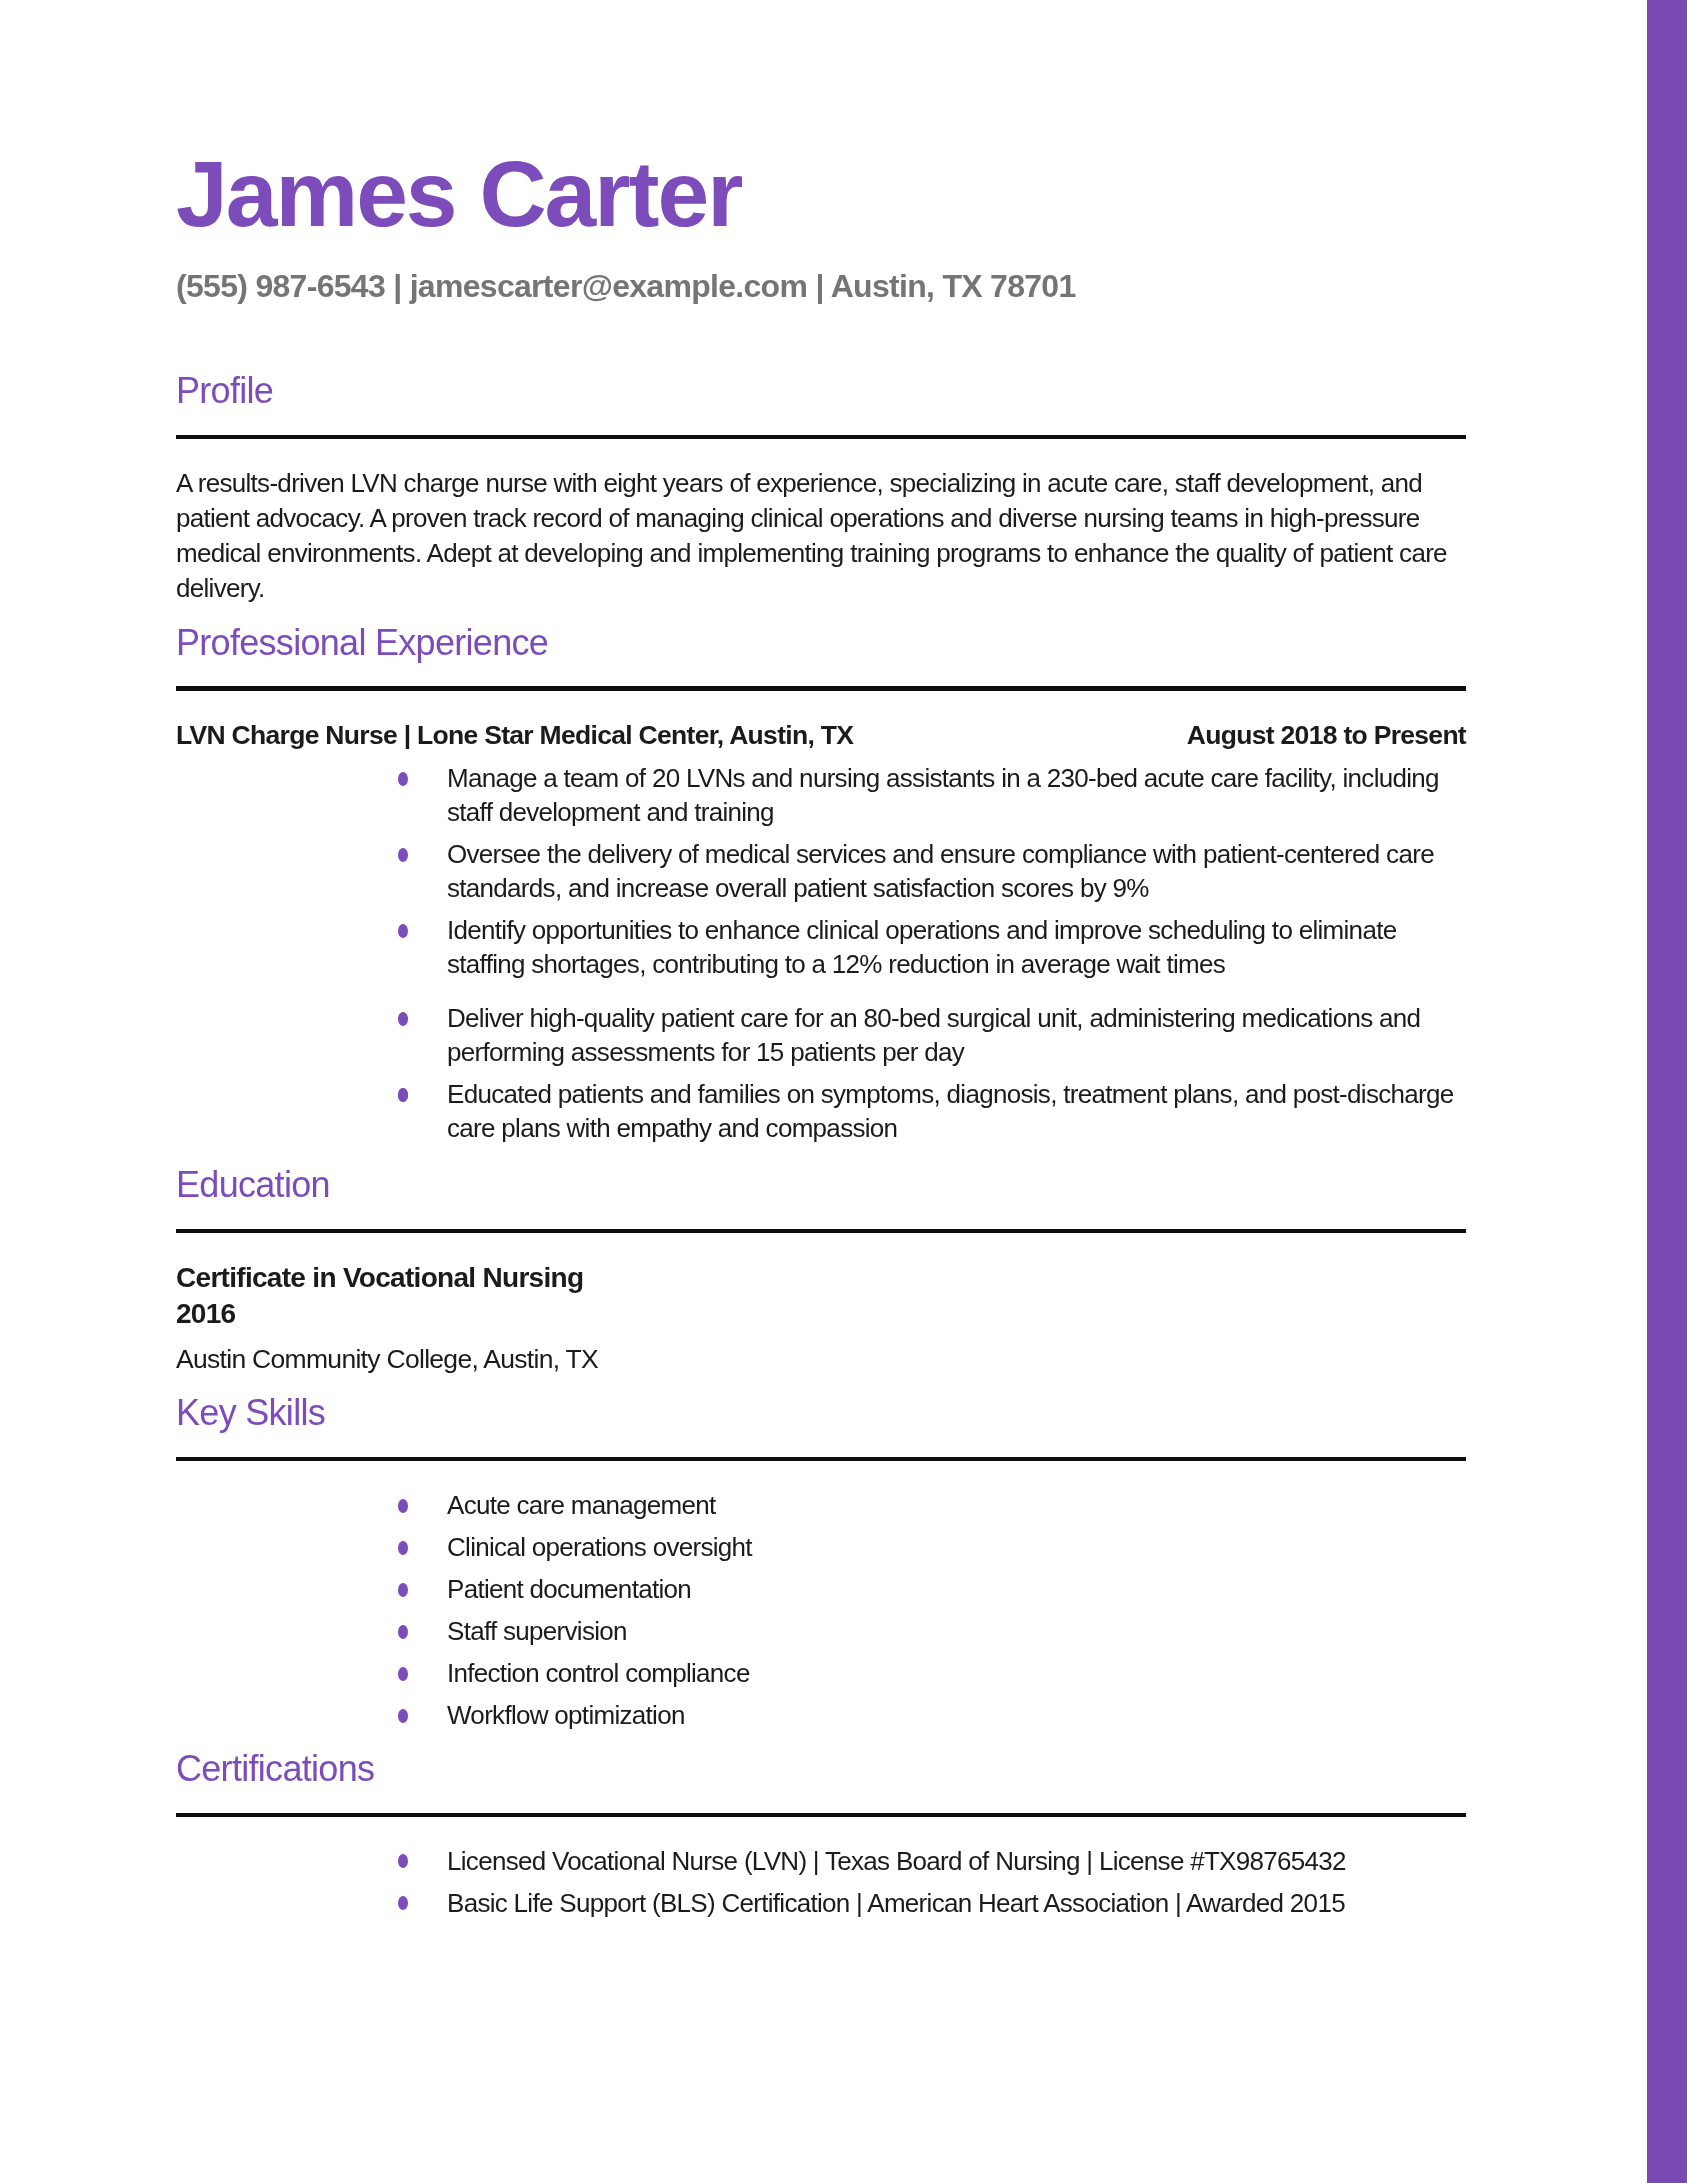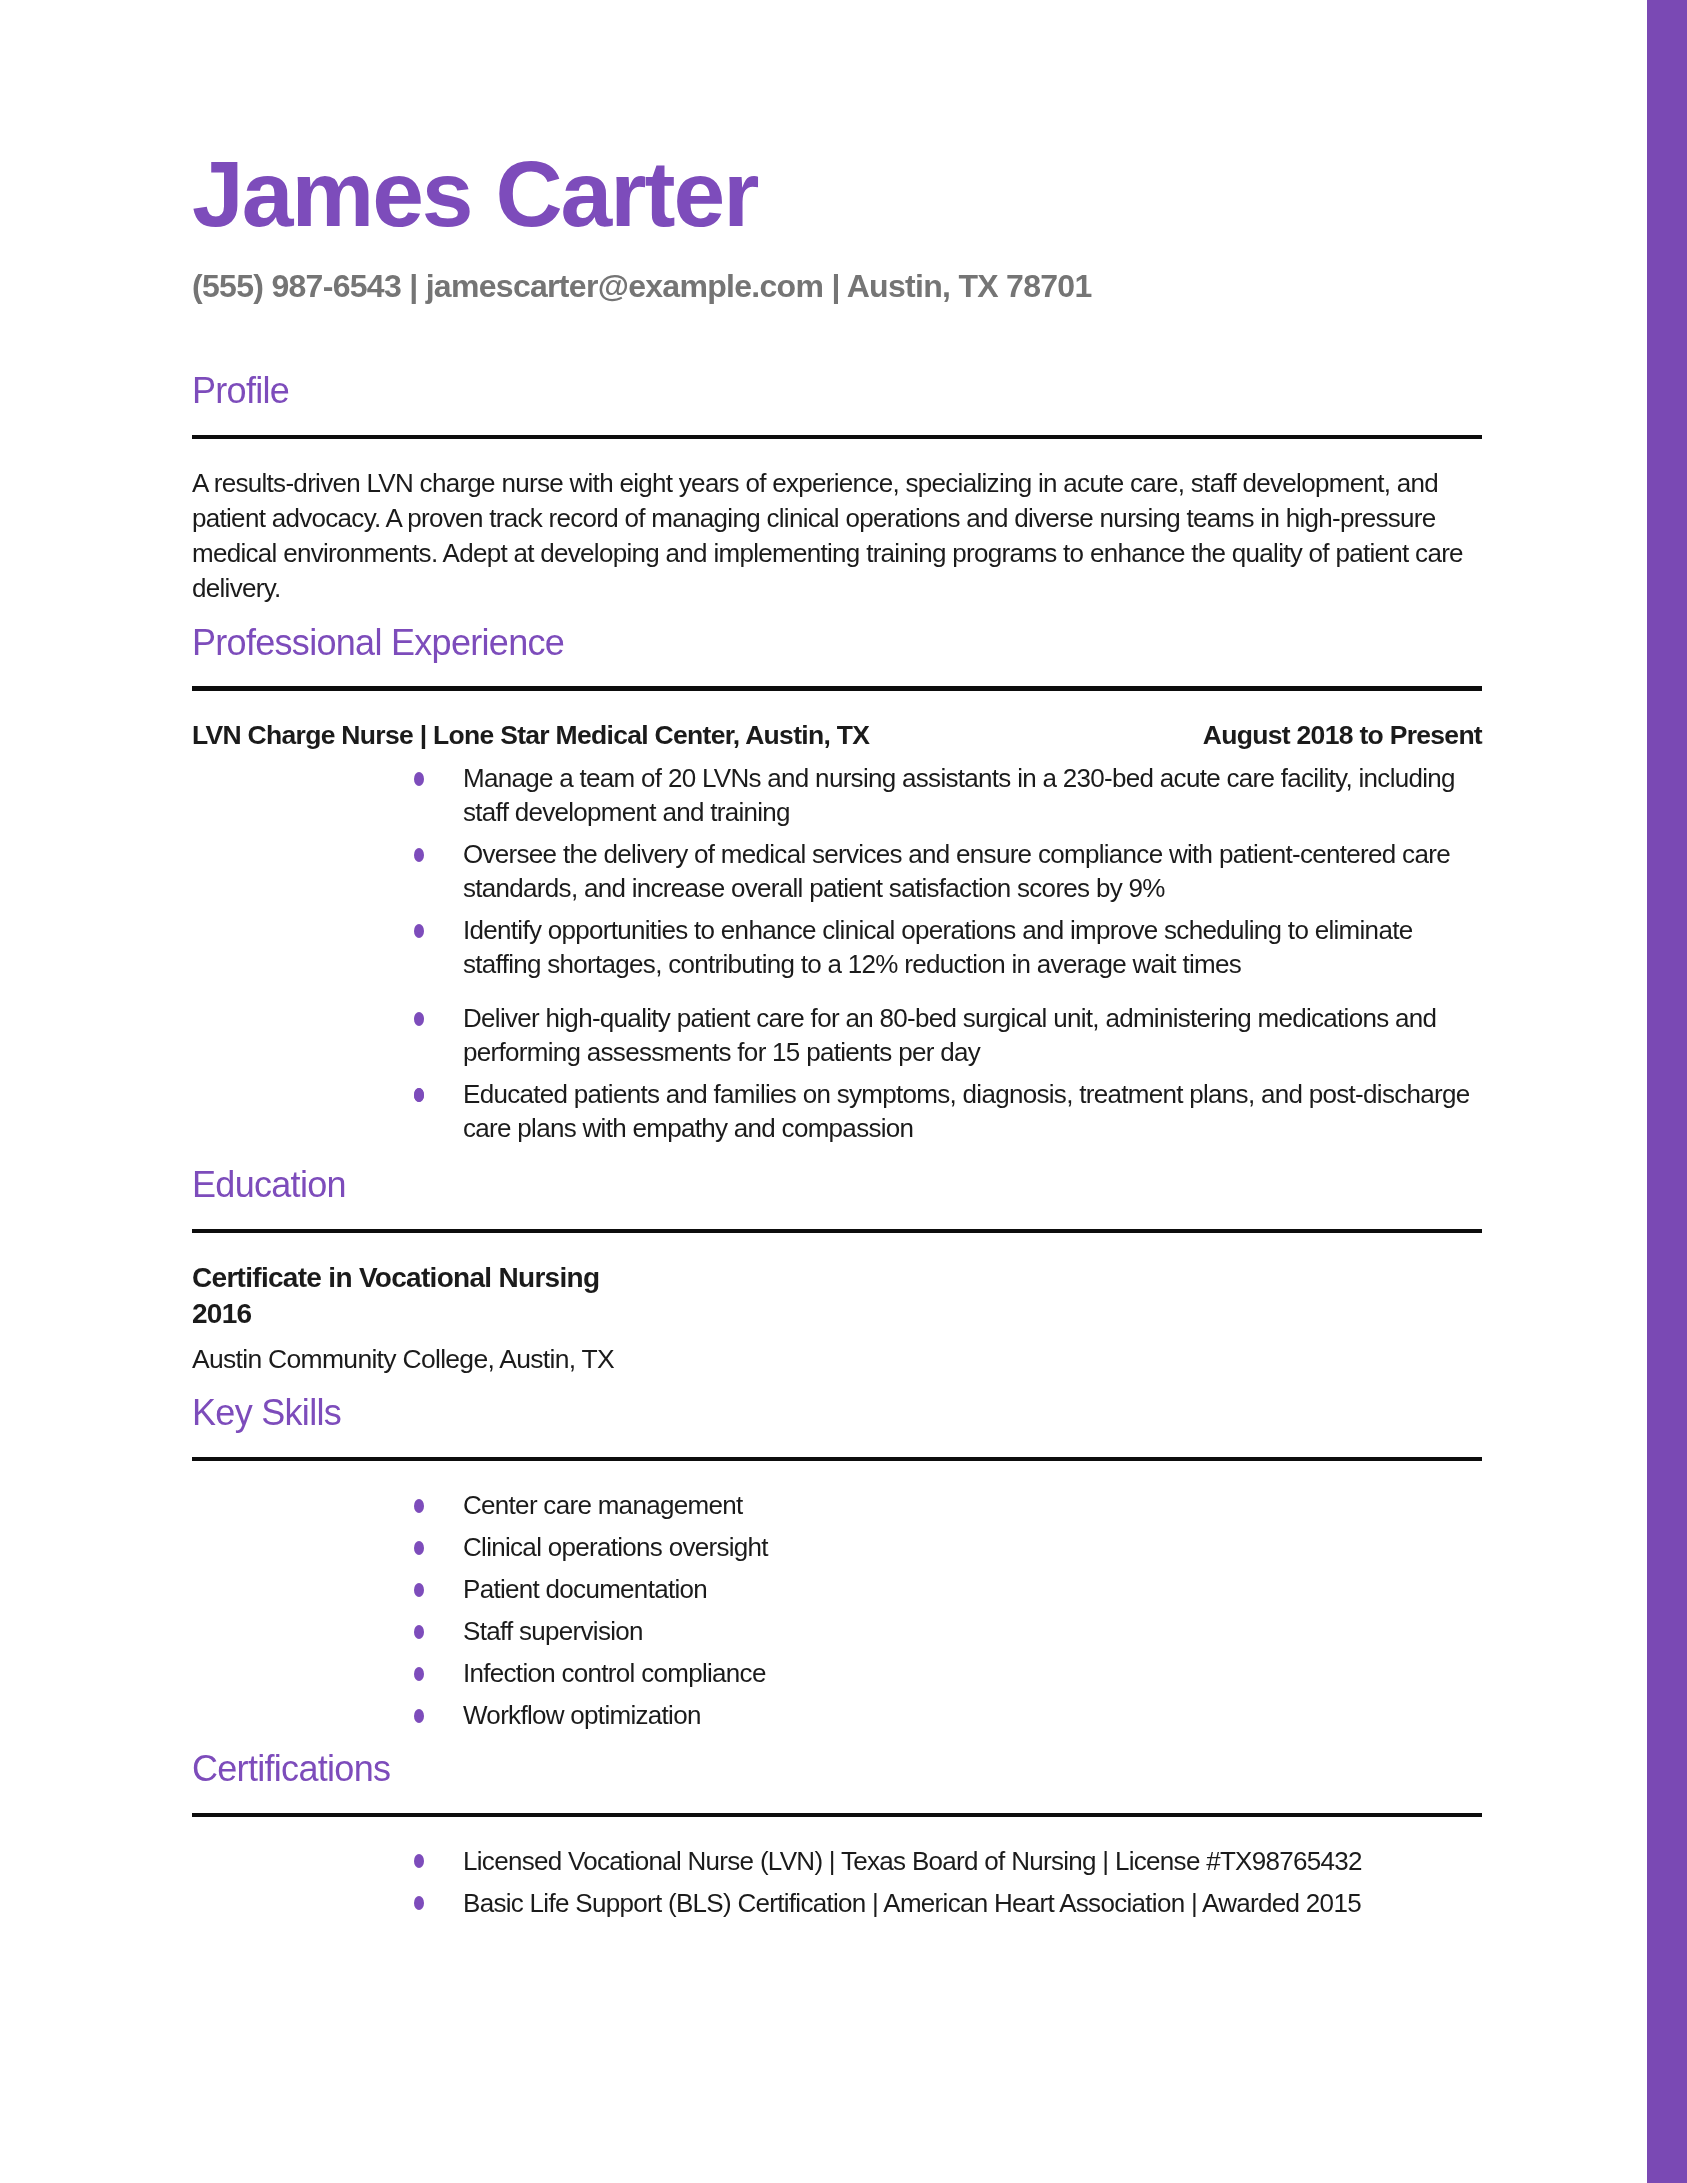--- a/index.html
+++ b/index.html
@@ -13,21 +13,21 @@
     color: var(--body-text, #1b1b1b);
   }
   .accent-bar {
     position: absolute;
     top: 0; right: 0; bottom: 0;
     width: 40px;
     background: var(--sidebar-purple, #7a49b4);
   }
   .content {
     position: absolute;
-    left: 192px;
+    left: 176px;
     top: 0;
     width: 1290px;
   }
   .name {
     margin: 148px 0 0 0;
     font-size: 93px;
     line-height: 1;
     font-weight: bold;
     letter-spacing: -2px;
     color: var(--accent-purple, #7d4cbb);
@@ -172,21 +172,21 @@
         <span>2016</span>
       </div>
       <div class="edu-school">Austin Community College, Austin, TX</div>
     </section>
 
     <section class="sec">
       <h2 class="sec-h">Key Skills</h2>
       <div class="rule"></div>
       <ul class="bullets">
 
-          <li><span class="dot"></span><span class="bt">Center care management</span></li>
+          <li><span class="dot"></span><span class="bt">Acute care management</span></li>
 
           <li><span class="dot"></span><span class="bt">Clinical operations oversight</span></li>
 
           <li><span class="dot"></span><span class="bt">Patient documentation</span></li>
 
           <li><span class="dot"></span><span class="bt">Staff supervision</span></li>
 
           <li><span class="dot"></span><span class="bt">Infection control compliance</span></li>
 
           <li><span class="dot"></span><span class="bt">Workflow optimization</span></li>

